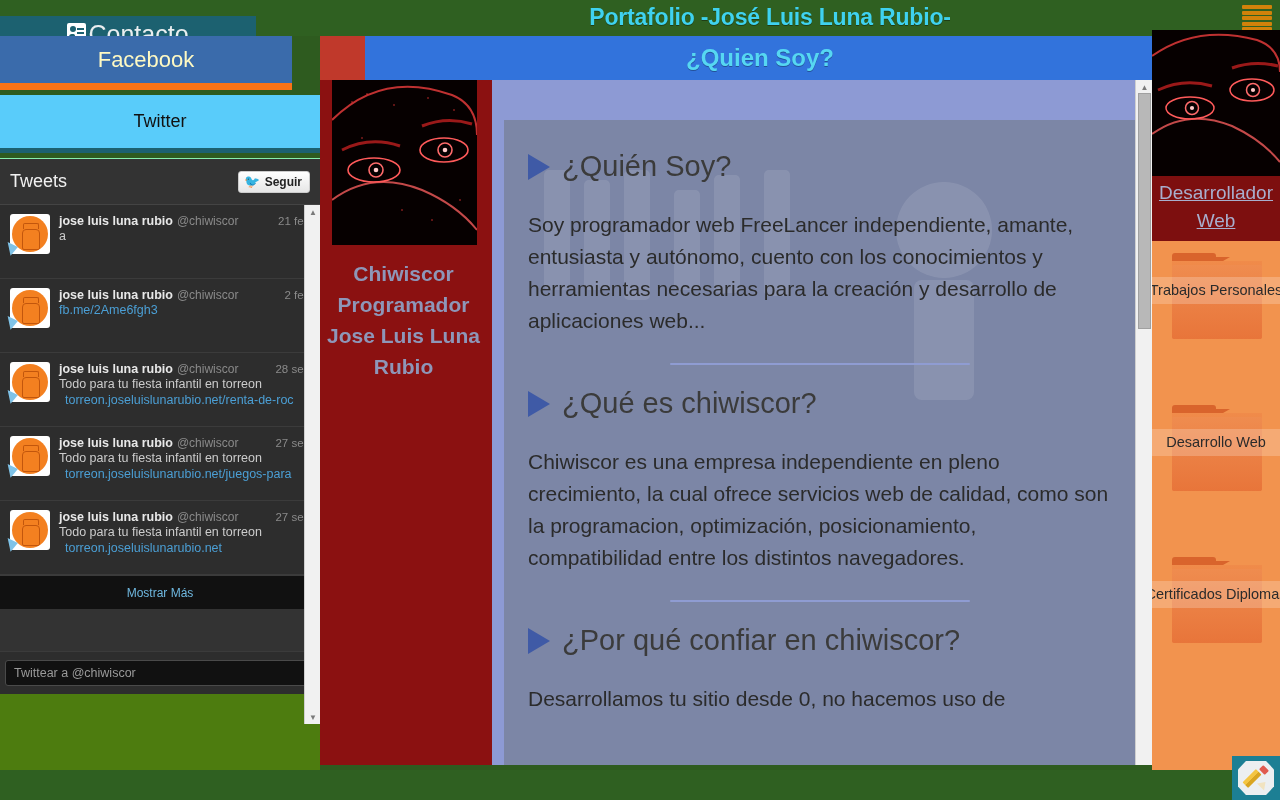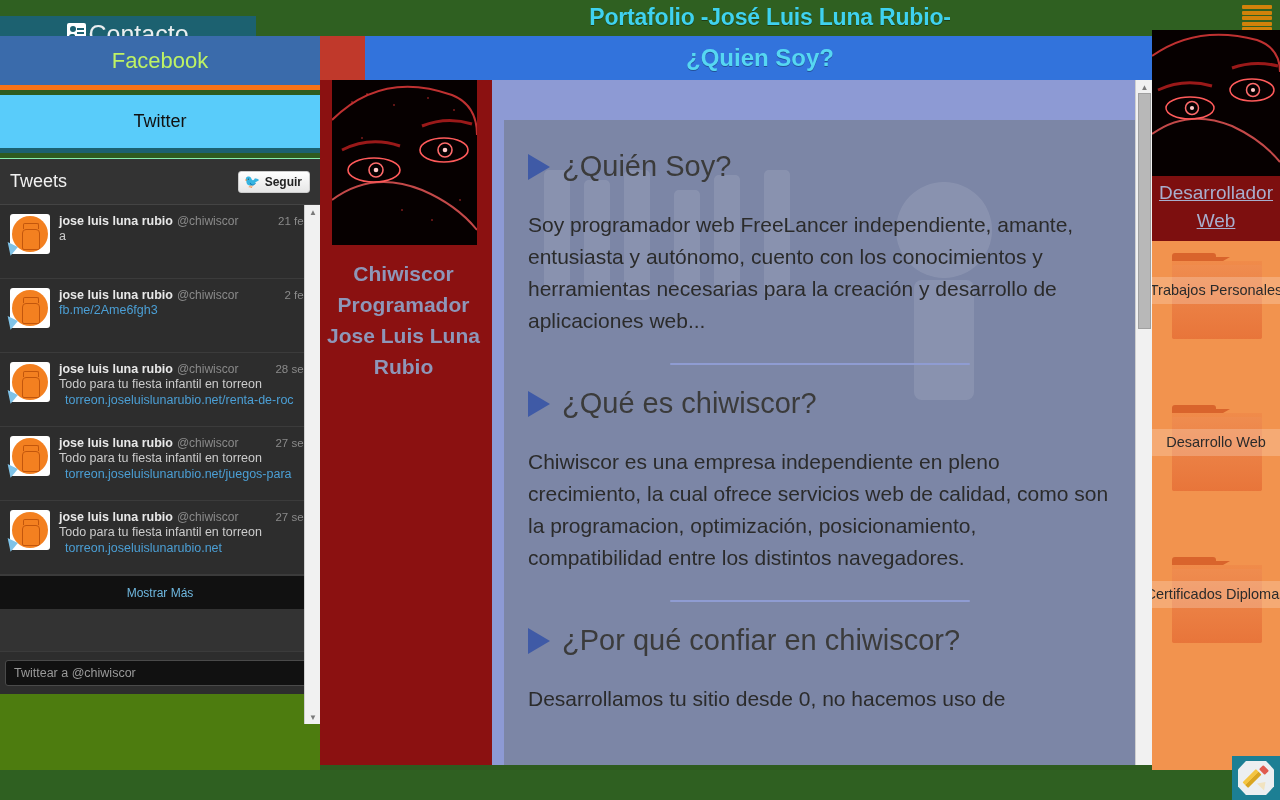--- a/index.html
+++ b/index.html
@@ -50,24 +50,24 @@
   }
   .contacto .card-ico::after {
     content: ""; position: absolute; right: 2px; top: 5px;
     width: 7px; height: 1.5px; background: #1c6170;
     box-shadow: 0 4px 0 #1c6170, 0 8px 0 #1c6170, -9px 13px 0 3px #1c6170;
   }
   .contacto-label { font-size: 25px; line-height: 1; }
 
   
   .tab-fb {
-    position: absolute; left: 0; top: 36px; width: 320px; height: 54px;
-    background: #3a6bab; border-bottom: 5px solid #f97316;
+    position: absolute; left: 0; top: 36px; width: 292px; height: 54px;
+    background: #3a6bab; border-bottom: 7px solid #f97316;
     display: flex; align-items: center; justify-content: center;
-    color: #bef264; font-size: 22px;
+    color: #fef9c3; font-size: 22px;
   }
   .tab-tw {
     position: absolute; left: 0; top: 95px; width: 320px; height: 58px;
     background: #59ccfa; border-bottom: 5px solid #1c6170;
     display: flex; align-items: center; justify-content: center;
     color: #111; font-size: 18px;
   }
 
   
   .tw-widget {

